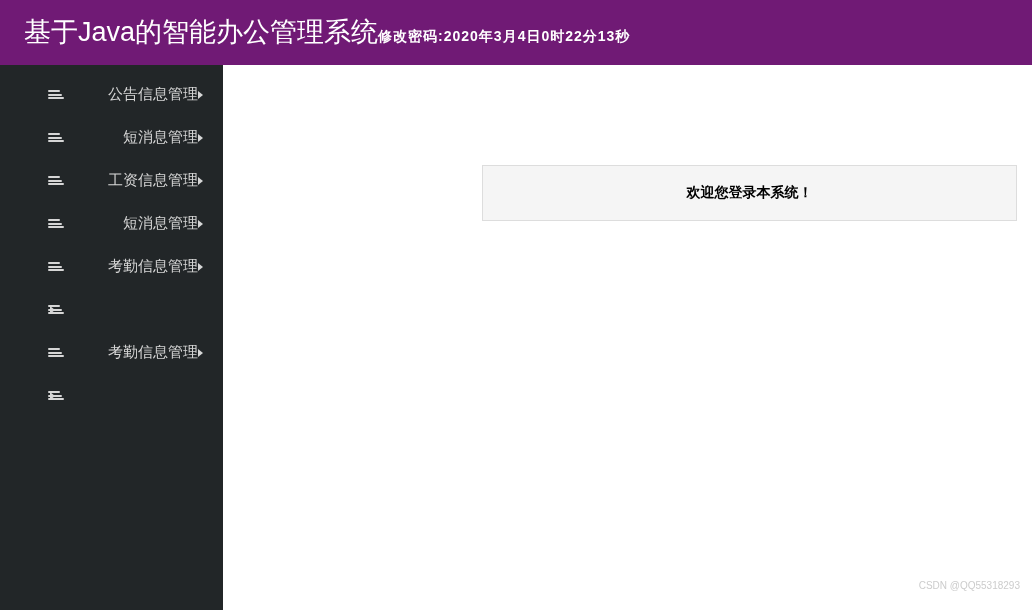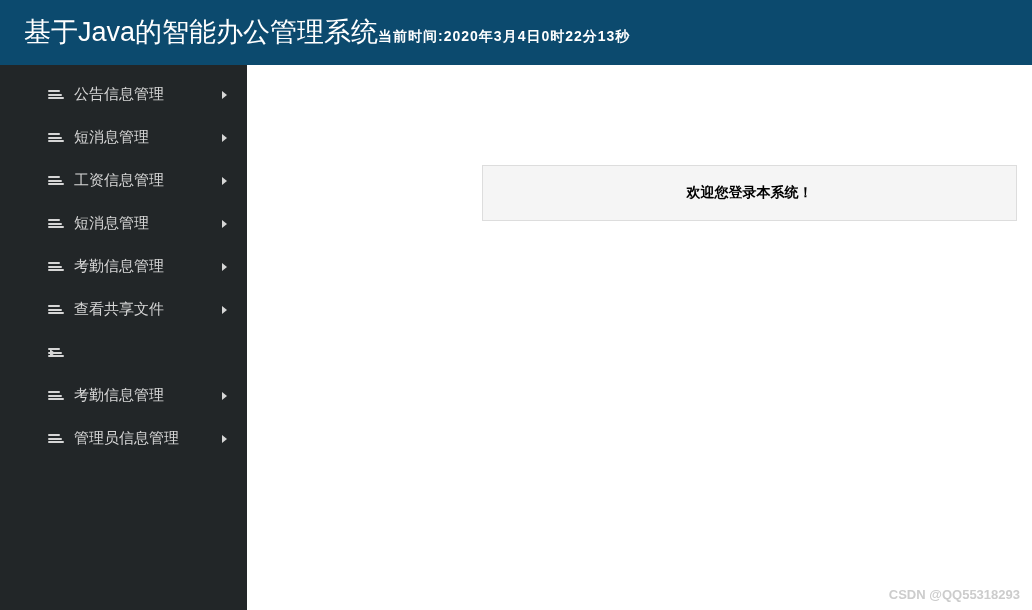--- a/index.html
+++ b/index.html
@@ -8,21 +8,21 @@
       box-sizing: border-box;
     }
     body {
       font-family: "Microsoft YaHei", Arial, sans-serif;
       width: 1032px;
       height: 610px;
       overflow: hidden;
       background: #fff;
     }
     .header {
-      background: #0c4a6e;
+      background: #701a75;
       color: #fff;
       height: 65px;
       display: flex;
       align-items: baseline;
       padding-left: 24px;
       padding-top: 14px;
     }
     .header-title {
       font-size: 27px;
       font-weight: 400;
@@ -45,20 +45,21 @@
     }
     .menu-item {
       display: flex;
       align-items: center;
       height: 43px;
       padding: 0 20px 0 50px;
       color: #d6d6d6;
       font-size: 15px;
       cursor: pointer;
       position: relative;
+      text-align: right;
     }
     .menu-icon {
       position: absolute;
       left: 48px;
       display: flex;
       flex-direction: column;
       gap: 1.5px;
     }
     .menu-icon span {
       display: block;
@@ -78,47 +79,47 @@
       width: 0;
       height: 0;
       border-top: 4px solid transparent;
       border-bottom: 4px solid transparent;
       border-left: 5px solid #d6d6d6;
     }
     .main {
       flex: 1;
       padding: 100px 15px 0 235px;
       position: relative;
+      margin-left: 24px;
     }
     .welcome-box {
       border: 1px solid #ddd;
       background: #f5f5f5;
       padding: 18px 0;
       text-align: center;
       font-size: 14px;
       font-weight: bold;
       color: #000;
       width: 535px;
     }
     .watermark {
       position: absolute;
-      bottom: 8px;
+      bottom: 19px;
       right: 12px;
-      font-size: 13px;
+      font-size: 10px;
       color: #ccc;
       font-family: Arial, sans-serif;
-      font-weight: bold;
     }
   </style>
 </head>
 <body>
 
 <div class="header">
   <span class="header-title">基于Java的智能办公管理系统</span>
-  <span class="header-time">当前时间:2020年3月4日0时22分13秒</span>
+  <span class="header-time">修改密码:2020年3月4日0时22分13秒</span>
 </div>
 
 <div class="container">
   <div class="sidebar">
     <div class="menu-item">
       <span class="menu-icon">
           <span></span>
           <span></span>
           <span></span>
         </span>
@@ -160,47 +161,37 @@
         </span>
       <span class="menu-label">考勤信息管理</span>
       <span class="menu-arrow"></span>
     </div>
     <div class="menu-item">
       <span class="menu-icon">
           <span></span>
           <span></span>
           <span></span>
         </span>
-      <span class="menu-label">查看共享文件</span>
-      <span class="menu-arrow"></span>
-    </div>
-    <div class="menu-item">
-      <span class="menu-icon">
-          <span></span>
-          <span></span>
-          <span></span>
-        </span>
       <span class="menu-arrow"></span>
     </div>
     <div class="menu-item">
       <span class="menu-icon">
           <span></span>
           <span></span>
           <span></span>
         </span>
       <span class="menu-label">考勤信息管理</span>
       <span class="menu-arrow"></span>
     </div>
     <div class="menu-item">
       <span class="menu-icon">
           <span></span>
           <span></span>
           <span></span>
         </span>
-      <span class="menu-label">管理员信息管理</span>
       <span class="menu-arrow"></span>
     </div>
   </div>
 
   <div class="main">
     <div class="welcome-box">欢迎您登录本系统！</div>
     <div class="watermark">CSDN @QQ55318293</div>
   </div>
 </div>
 

